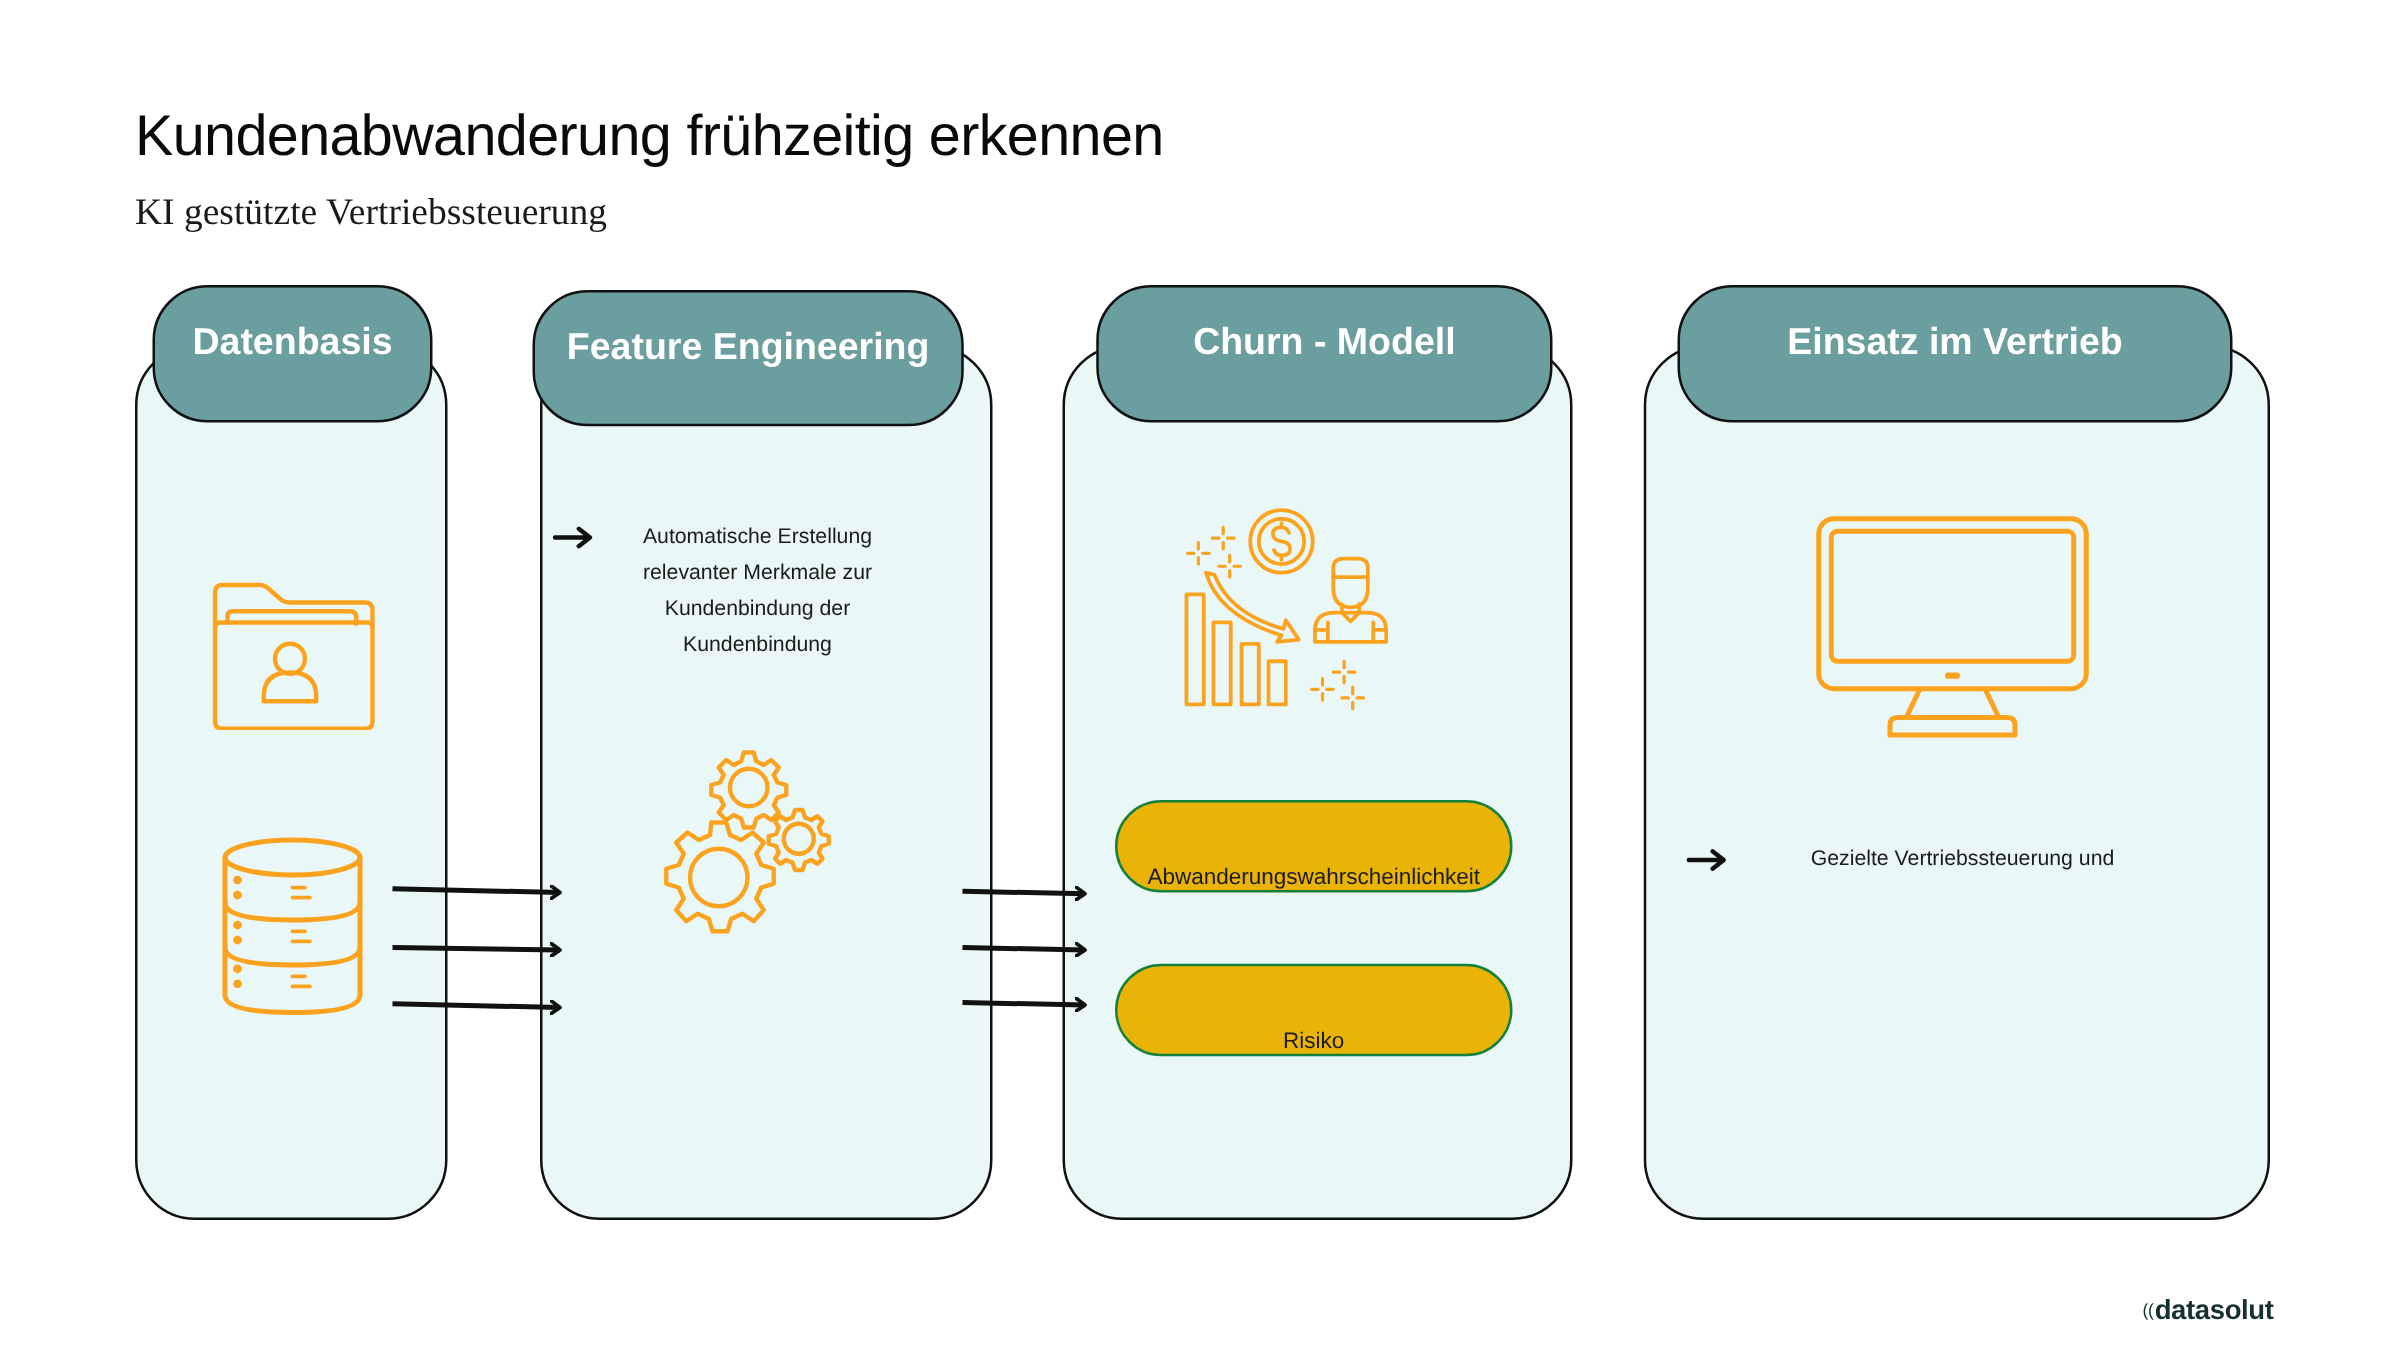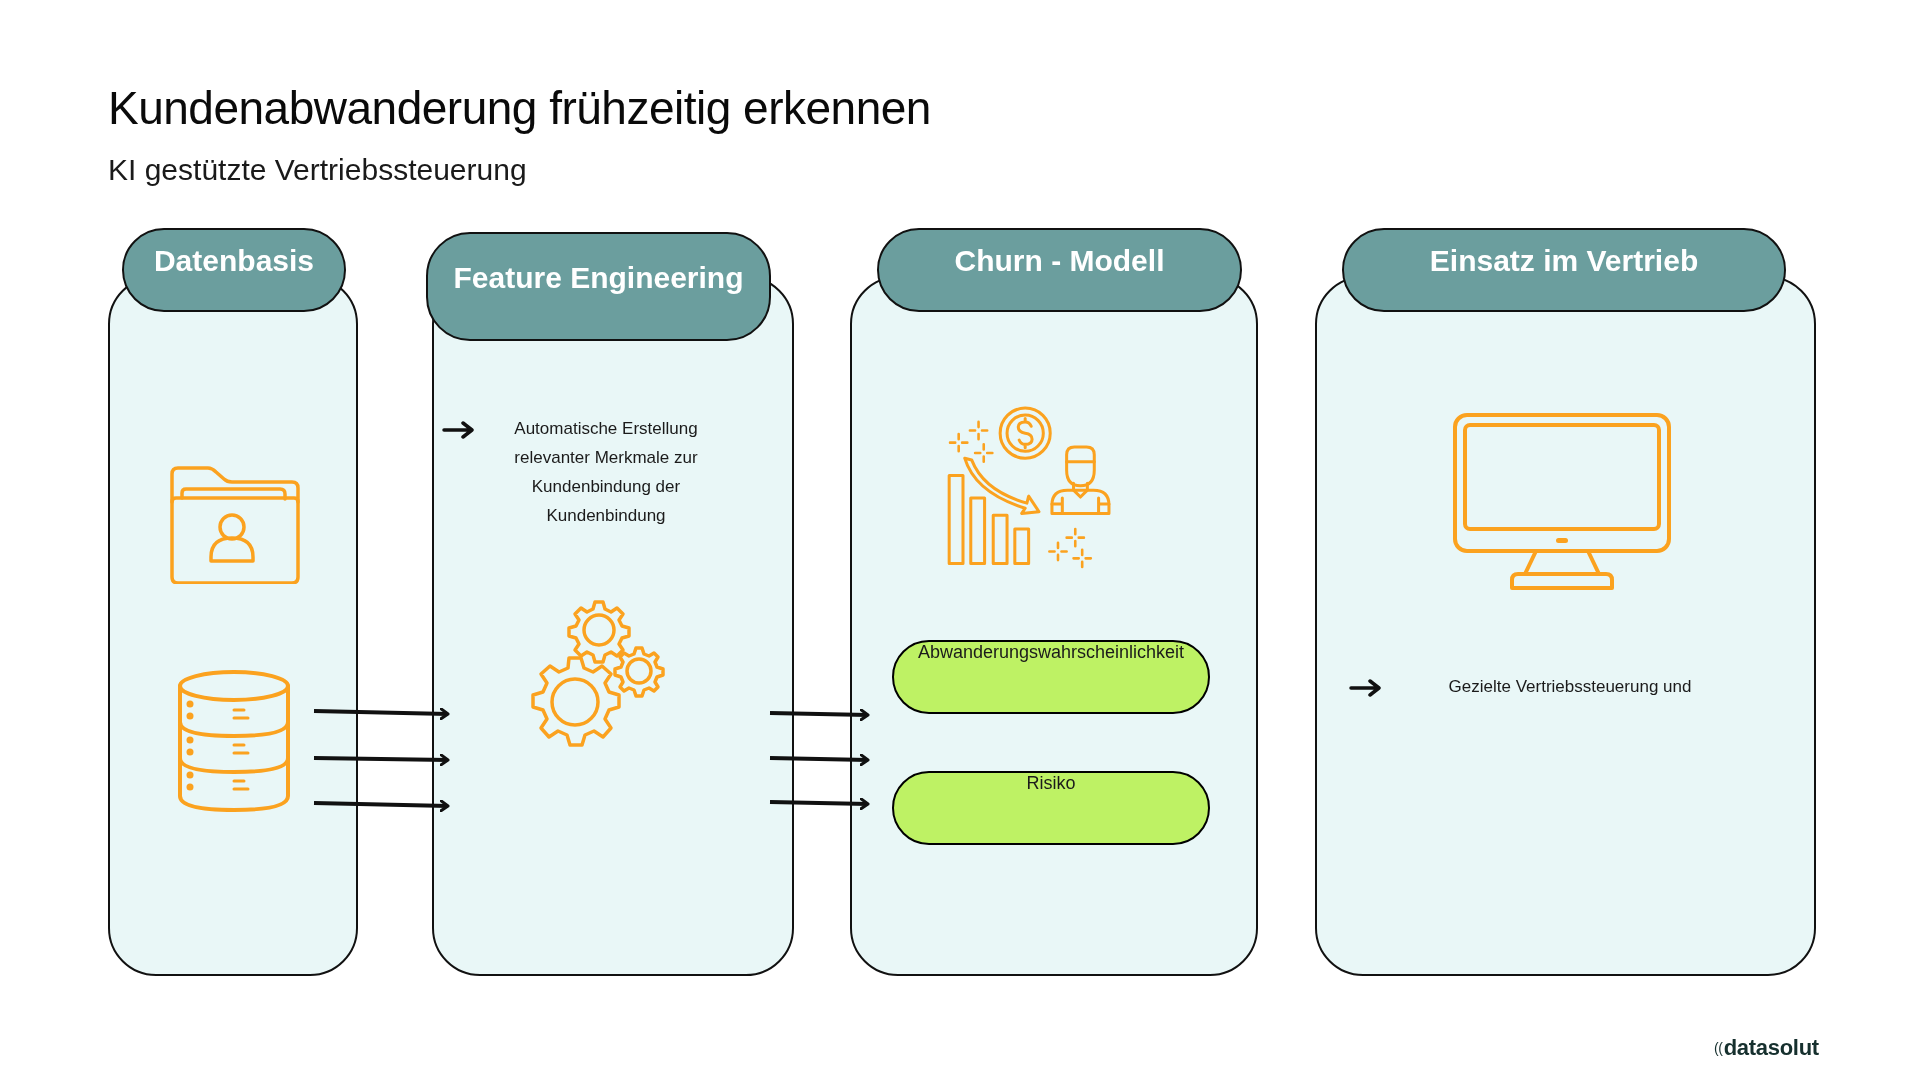--- a/index.html
+++ b/index.html
@@ -9,48 +9,48 @@
       font-family: "Liberation Sans", "DejaVu Sans", sans-serif;
       color: #111111;
     }
     .title {
       position: absolute; left: 108px; top: 76px;
       font-size: 46px; font-weight: normal; letter-spacing: -0.5px;
       margin: 0; line-height: 64px; color: #0a0a0a;
     }
     .subtitle {
       position: absolute; left: 108px; top: 152px;
-      font-size: 30px; line-height: 36px; color: #1a1a1a; margin: 0;
+      font-size: 30px; line-height: 36px; color: #1a1a1a; margin: 0; font-family: Liberation Serif, serif;
     }
     .card {
       position: absolute; top: 276px; height: 700px;
       background: #e9f7f7; border: 2px solid #111;
       border-radius: 48px; box-sizing: border-box;
     }
     .header {
-      position: absolute; top: 228px; height: 84px;
+      position: absolute; top: 228px; height: 110px;
       background: #6b9e9e; border: 2px solid #111;
       border-radius: 44px; box-sizing: border-box;
       display: flex; align-items: center; justify-content: center;
       padding-bottom: 18px;
       color: #ffffff; font-weight: bold; font-size: 30px;
       z-index: 2;
     }
     .desc {
       position: absolute; font-size: 17px; line-height: 29px; color: #1b1b1b;
       text-align: center; z-index: 3;
     }
     .arrow-bullet {
       position: absolute; z-index: 3;
     }
     .pill {
       position: absolute; left: 892px; width: 318px; height: 74px;
-      background: #bef264; border: 2px solid #000000; border-radius: 38px;
+      background: #eab308; border: 2px solid #15803d; border-radius: 38px;
       box-sizing: border-box;
-      display: flex; align-items: flex-start; justify-content: center;
+      display: flex; align-items: flex-end; justify-content: center;
       font-size: 18px; color: #1b1b1b; z-index: 3;
     }
     .icon { position: absolute; z-index: 3; }
     .flow-arrows { position: absolute; left: 0; top: 0; width: 1920px; height: 1080px; z-index: 4; pointer-events: none; }
     .logo {
       position: absolute; left: 1714px; top: 1035px;
       font-size: 22px; font-weight: bold; color: #16302e;
       display: flex; align-items: center; letter-spacing: -0.3px;
     }
     .logo .waves { font-size: 14px; margin-right: 1px; font-weight: normal; }

